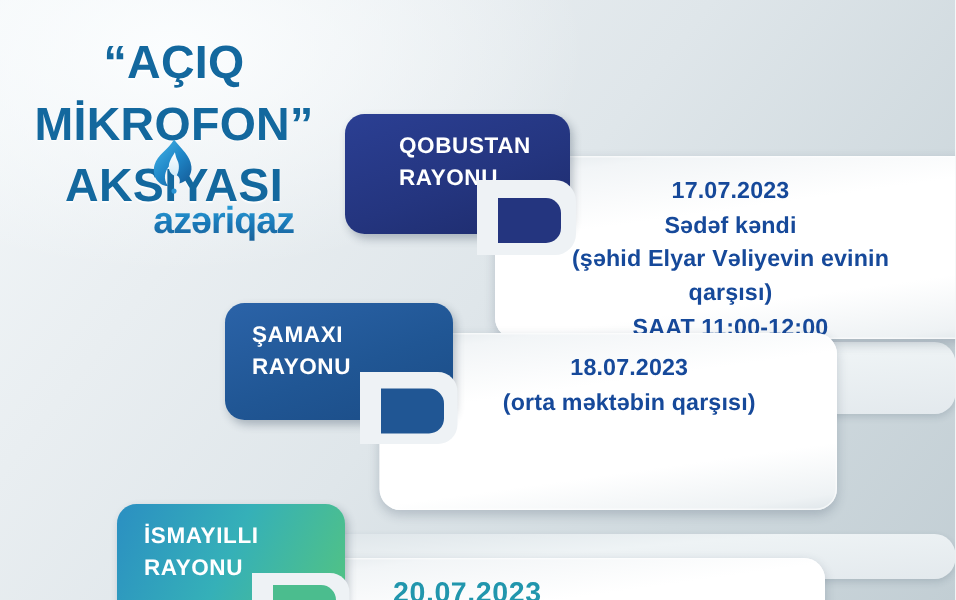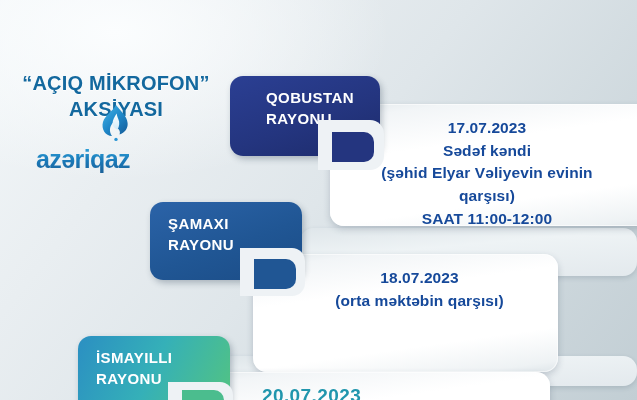--- a/index.html
+++ b/index.html
@@ -23,35 +23,34 @@
 
   
   .headline {
     position: absolute;
     left: 0;
     top: 22px;
     width: 232px;
     text-align: center;
     color: #13689e;
     font-weight: bold;
-    font-size: 20px;
+    font-size: 31px;
     line-height: 1.32;
     letter-spacing: 0.2px;
     text-shadow: 0 1px 1px rgba(255,255,255,0.85);
-    margin-top: 48px;
   }
   .headline .l2 { display: block; }
 
   
   .logo {
     position: absolute;
     left: 36px;
-    top: 104px;
+    top: 92px;
     width: 160px;
-    text-align: left;
+    text-align: right;
   }
   .logo-flame { display: block; margin: 0 auto 3px auto; }
   .logo-word {
     display: block;
     font-size: 25px;
     font-weight: bold;
     letter-spacing: -0.6px;
     background: linear-gradient(180deg, #2fa8e0 0%, #1a79b8 55%, #1b5f96 100%);
     -webkit-background-clip: text;
     background-clip: text;
@@ -111,21 +110,21 @@
   .card .line {
     display: block;
     font-size: 15.5px;
     line-height: 1.46;
     letter-spacing: 0.1px;
   }
 
   #card-qobustan { left: 330px; top: 104px; width: 340px; height: 122px; }
   #card-qobustan .txt { padding-left: 14px; padding-right: 40px; }
 
-  #card-samaxi  { left: 253px; top: 254px; width: 305px; height: 118px; }
+  #card-samaxi  { left: 253px; top: 222px; width: 305px; height: 118px; }
   #card-samaxi .txt { padding-left: 40px; padding-right: 12px; }
 
   #card-ismayilli {
     left: 180px; top: 372px; width: 370px; height: 110px;
     color: #2196ad;
     padding-top: 10px;
   }
   #card-ismayilli .line { font-size: 19px; letter-spacing: 0.4px; }
   #card-ismayilli .txt { padding-left: 82px; text-align: left; }
 

